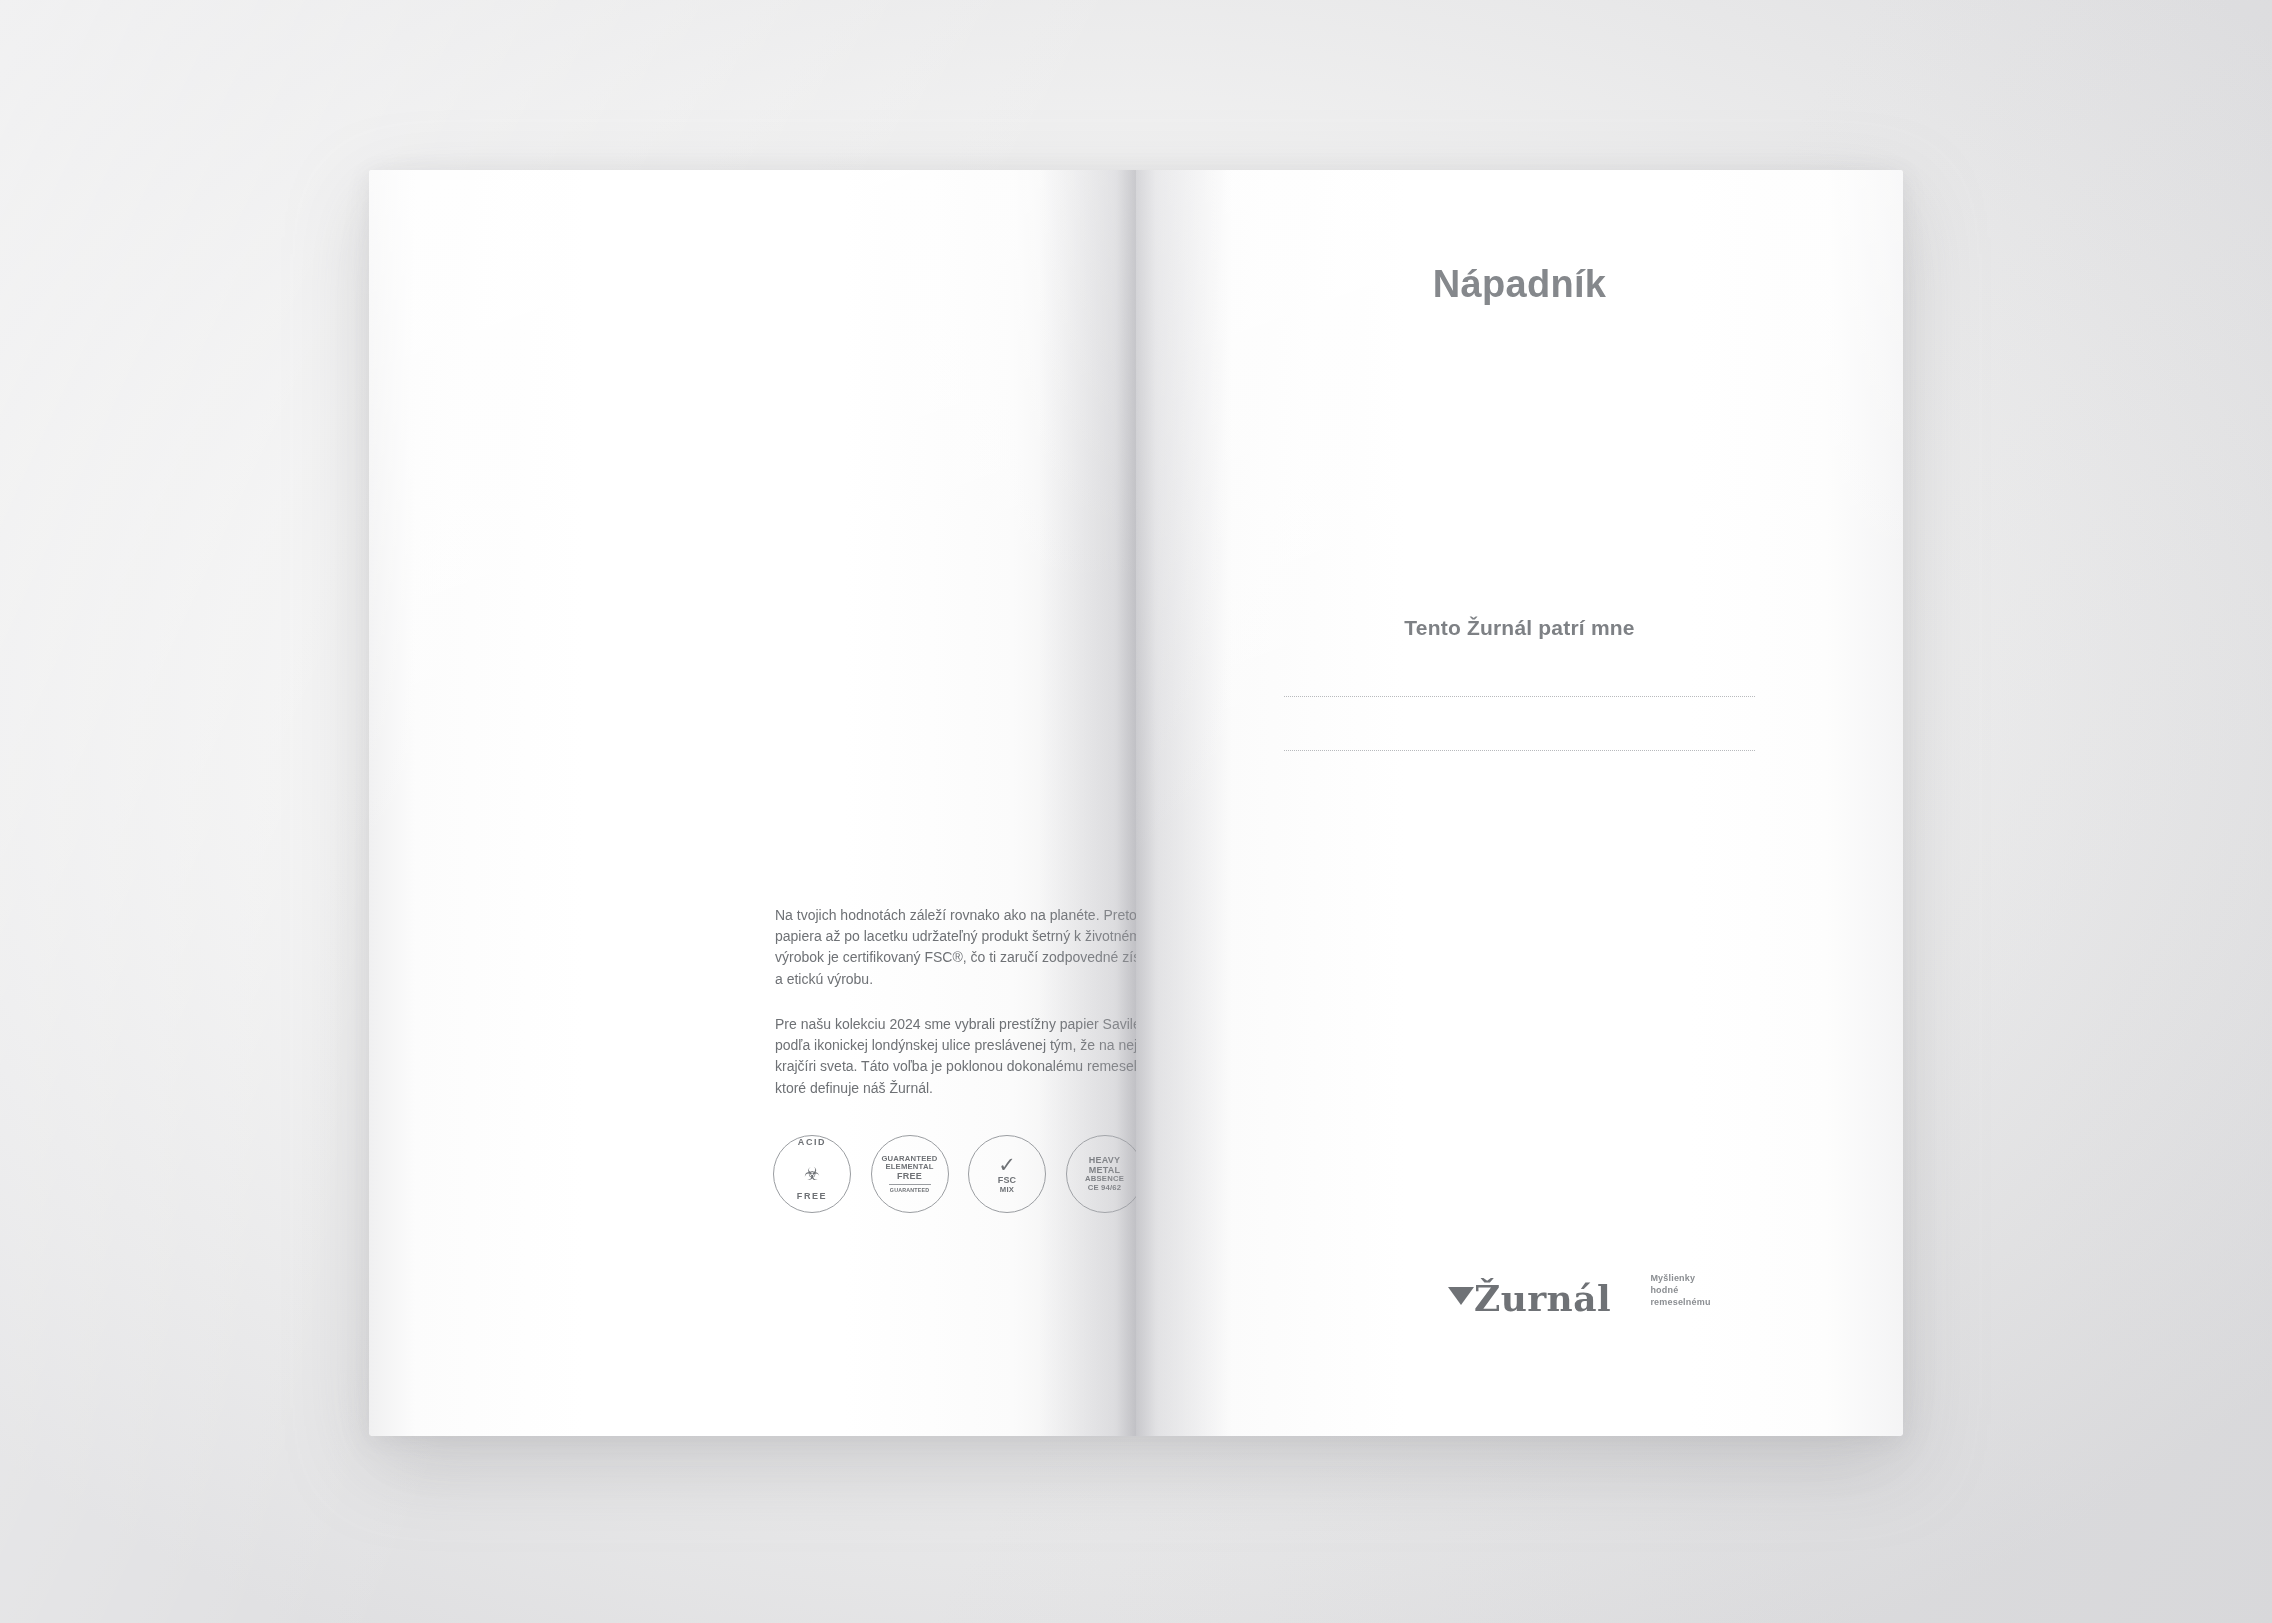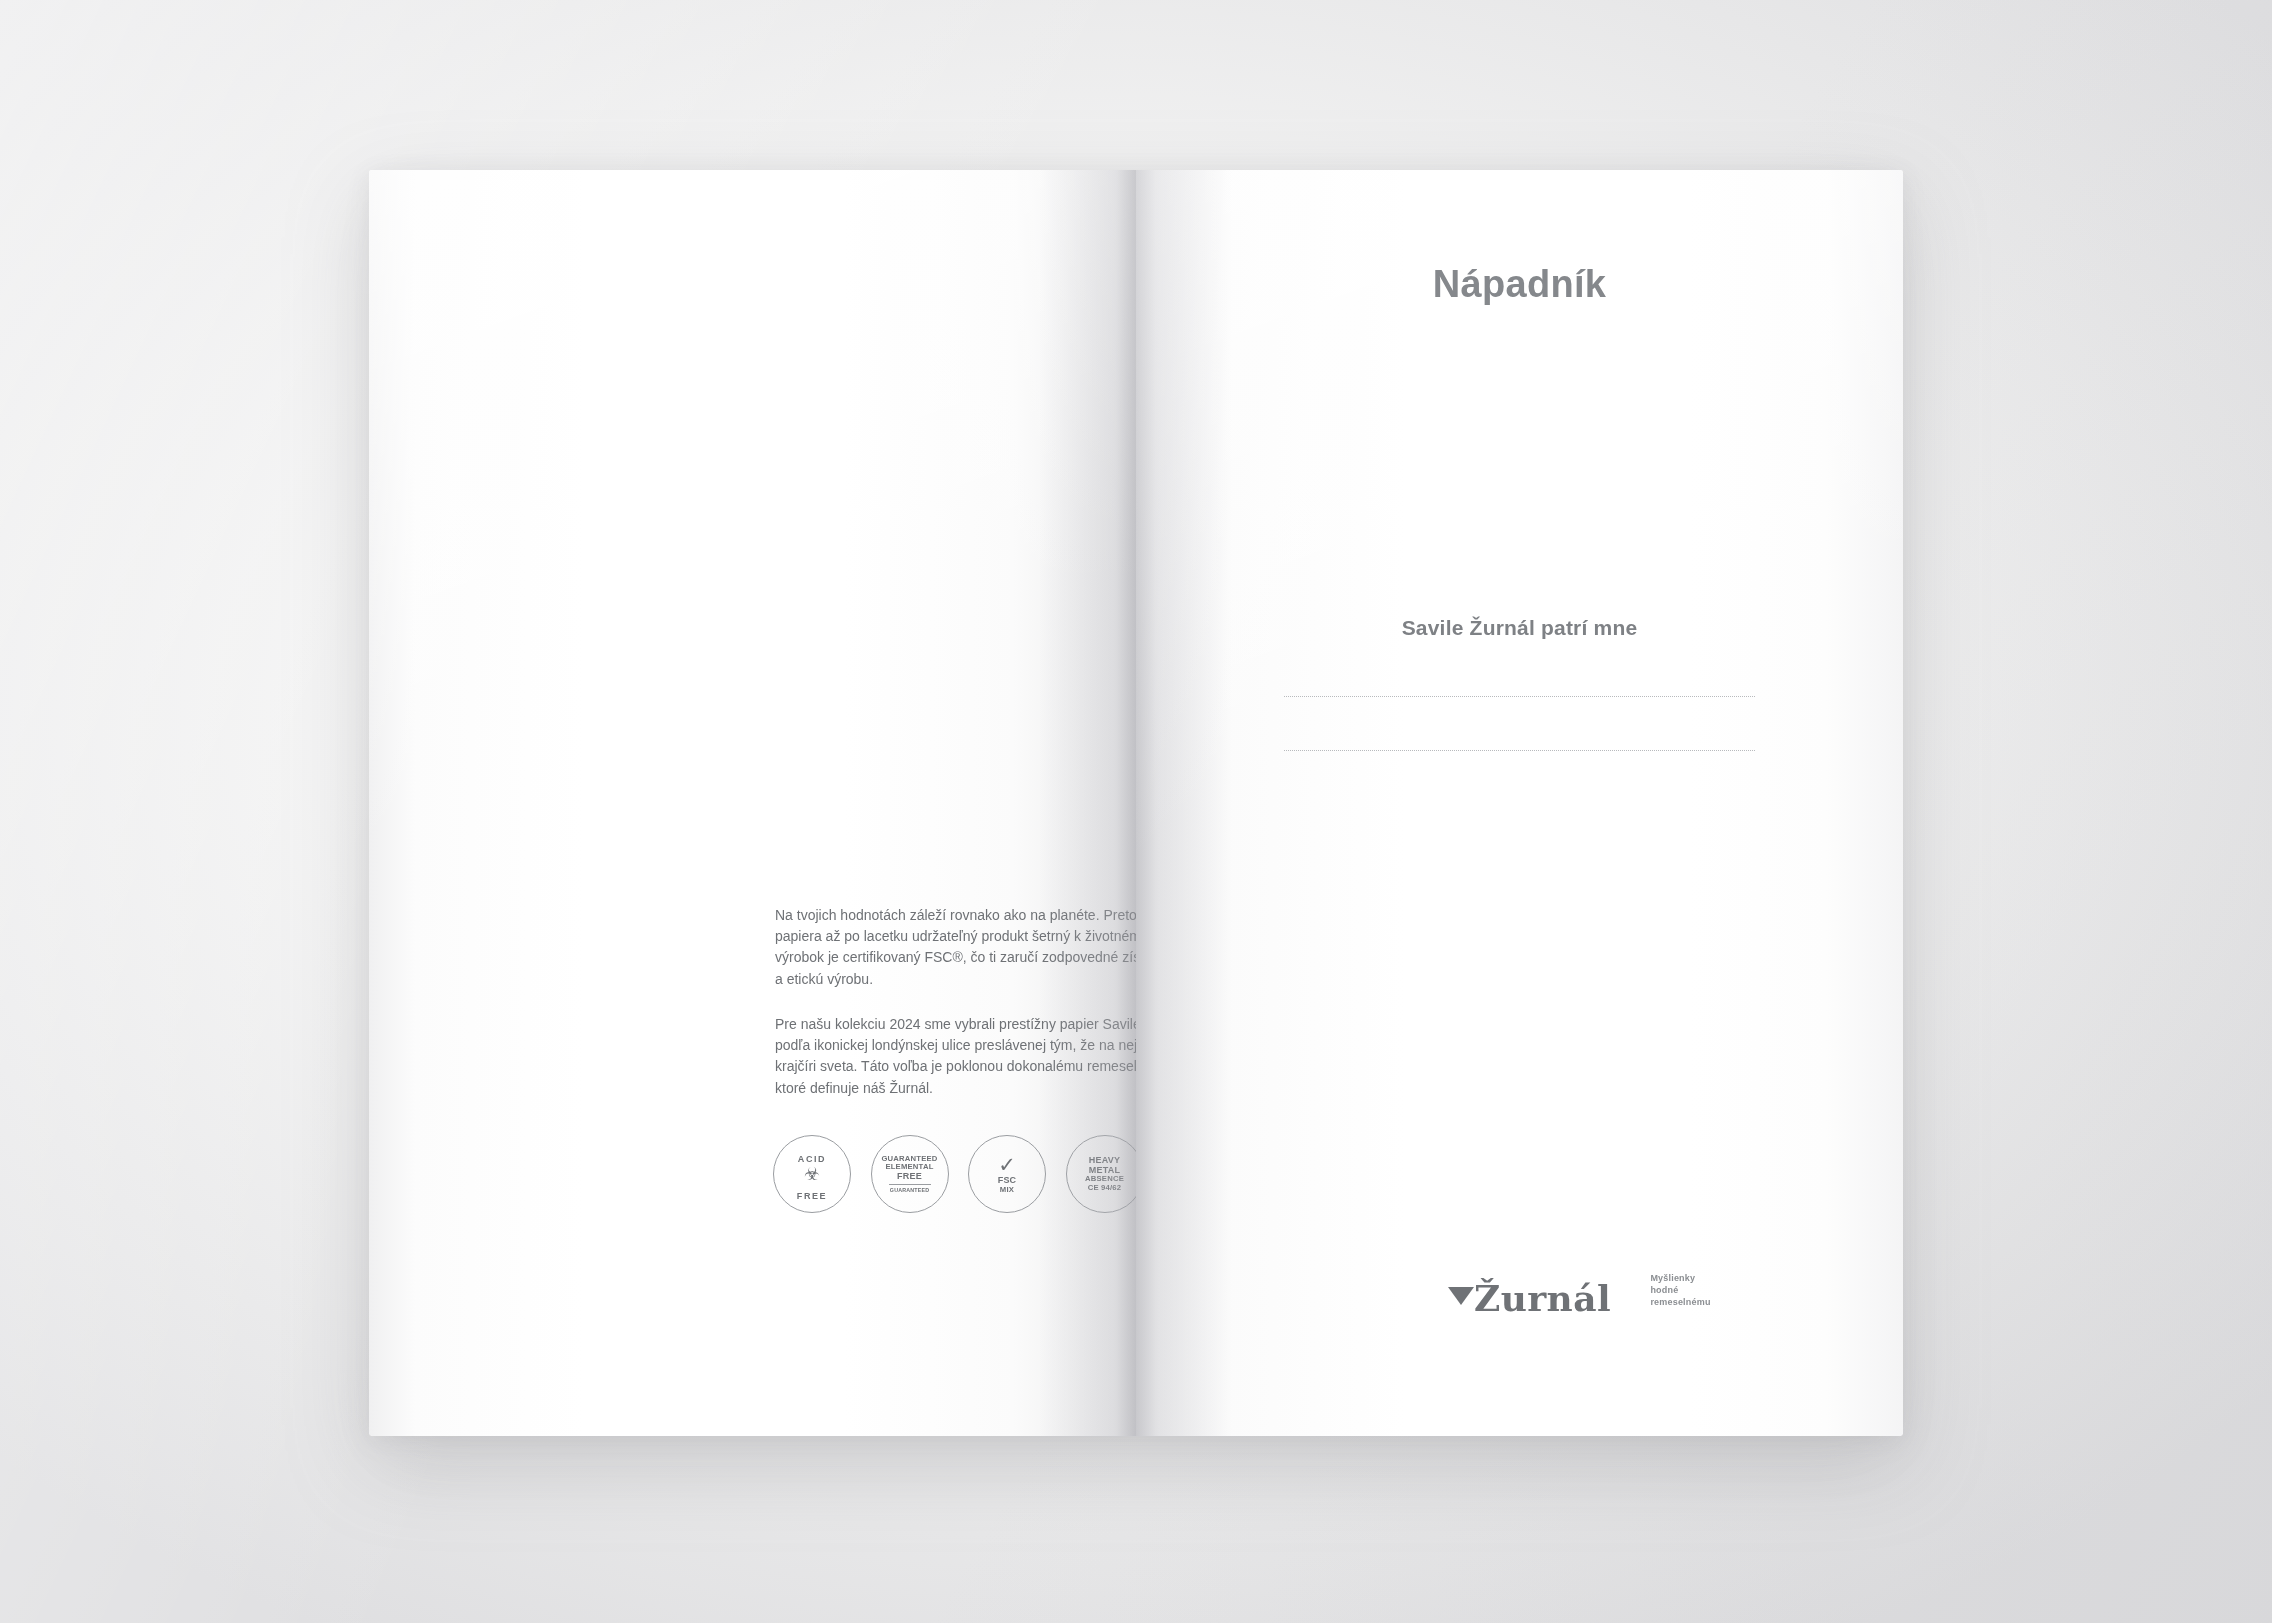--- a/index.html
+++ b/index.html
@@ -195,21 +195,21 @@
   .badge .t1 { font-size: 9px; font-weight: bold; letter-spacing: 0.2px; line-height: 1.08; }
   .badge .t2 { font-size: 7.7px; font-weight: bold; letter-spacing: 0.2px; line-height: 1.1; }
   .badge .tiny { font-size: 5.3px; font-weight: bold; letter-spacing: 0.2px; }
   .badge-arc-top, .badge-arc-bottom {
     position: absolute;
     left: 0; right: 0;
     font-size: 9px;
     font-weight: bold;
     letter-spacing: 1.6px;
   }
-  .badge-arc-top { top: 18px; text-align: center; }
+  .badge-arc-top { top: 1px; text-align: center; }
   .badge-arc-bottom { bottom: 11.4px; }
   .leaf-icon { font-size: 18px; line-height: 1; color: #6e7175; }
   .fsc-icon { font-size: 21px; line-height: 1; margin-bottom: 1.6px; }
   .rule { width: 42px; height: 1.1px; background: #9a9da1; margin: 2.4px 0; }
 </style>
 </head>
 <body>
 
 <div class="scene"></div>
 <div class="scene-vignette"></div>
@@ -257,21 +257,21 @@
 
     <div class="gutter-shade gutter-left"></div>
   </div>
 
   <div class="page page-right">
     <div class="page-sheen"></div>
 
     <div class="title">Nápadník</div>
 
     <div class="owner-block">
-      <div class="owner-label">Savile Žurnál patrí mne</div>
+      <div class="owner-label">Tento Žurnál patrí mne</div>
       <div class="dotline first"></div>
       <div class="dotline second"></div>
     </div>
 
     <div class="brand">
       <div class="brand-mark">
         <div class="brand-glyph"></div>
         <div class="brand-word">Žurnál</div>
       </div>
       <div class="brand-tag">

